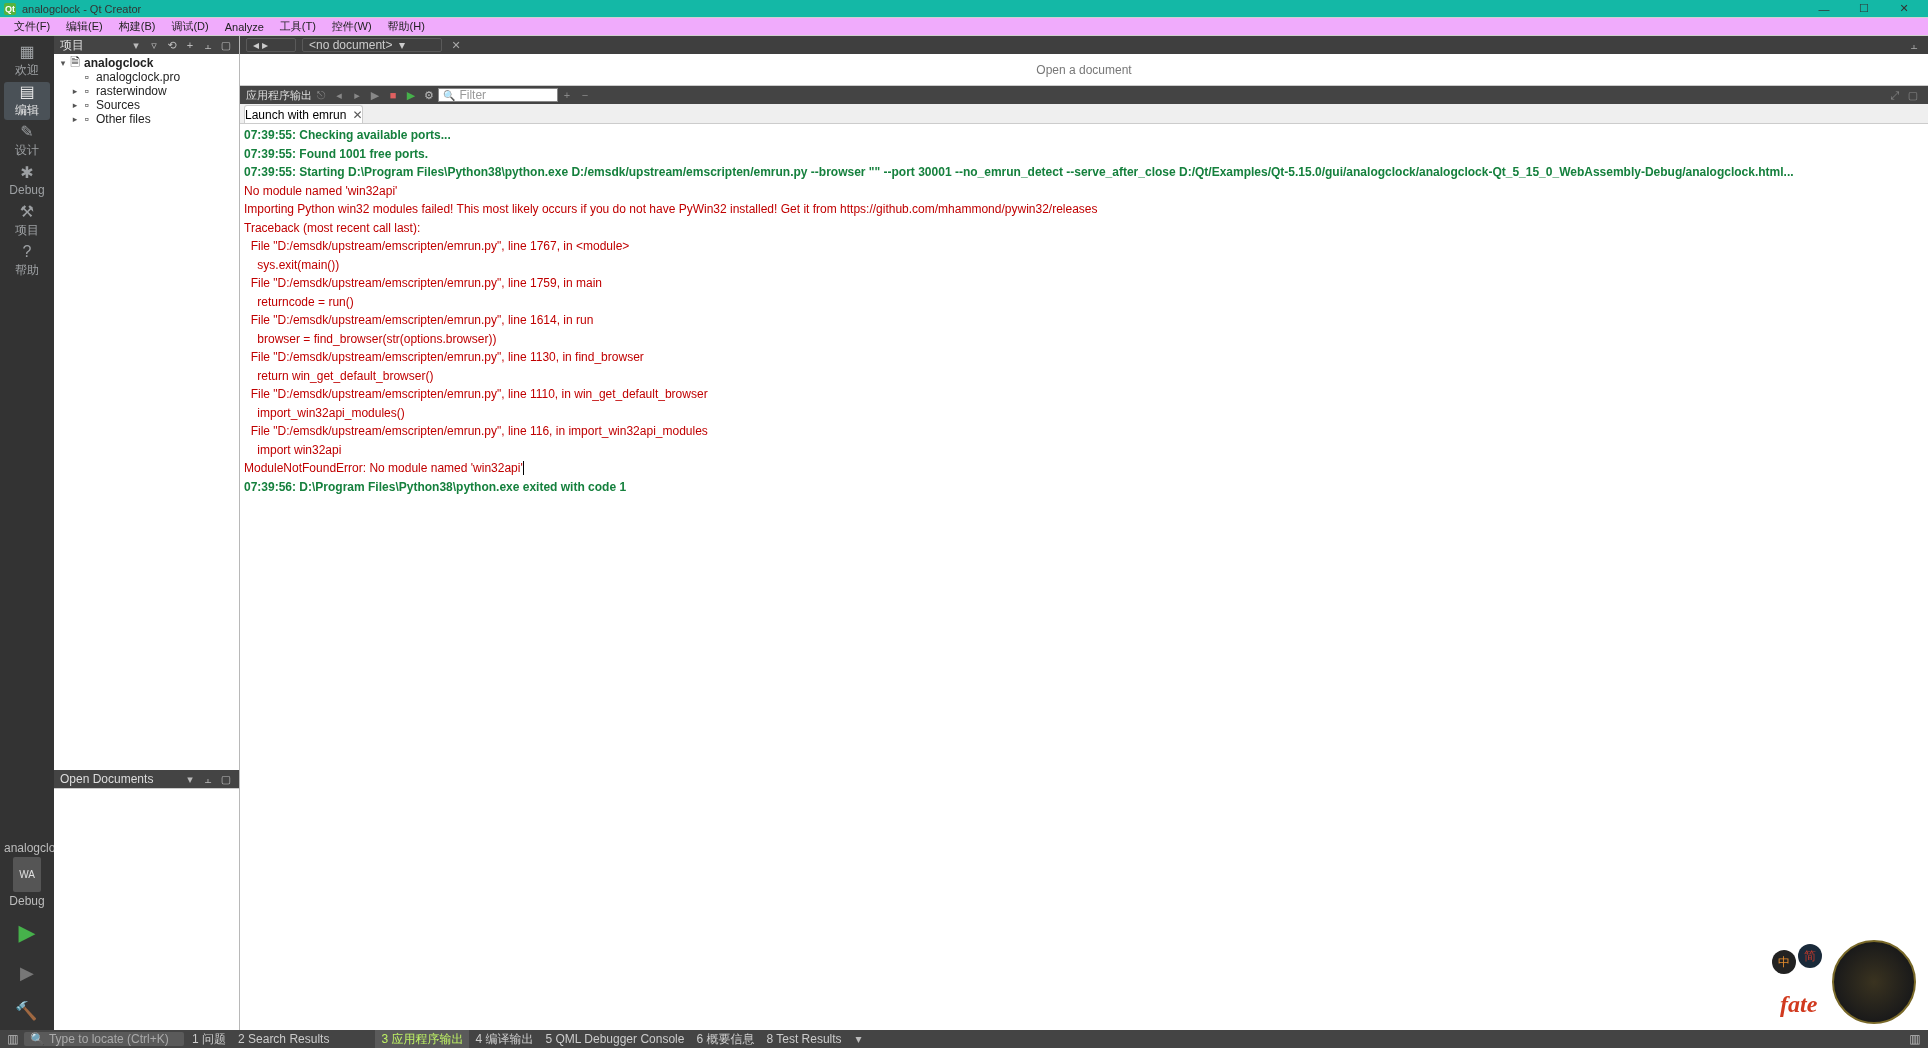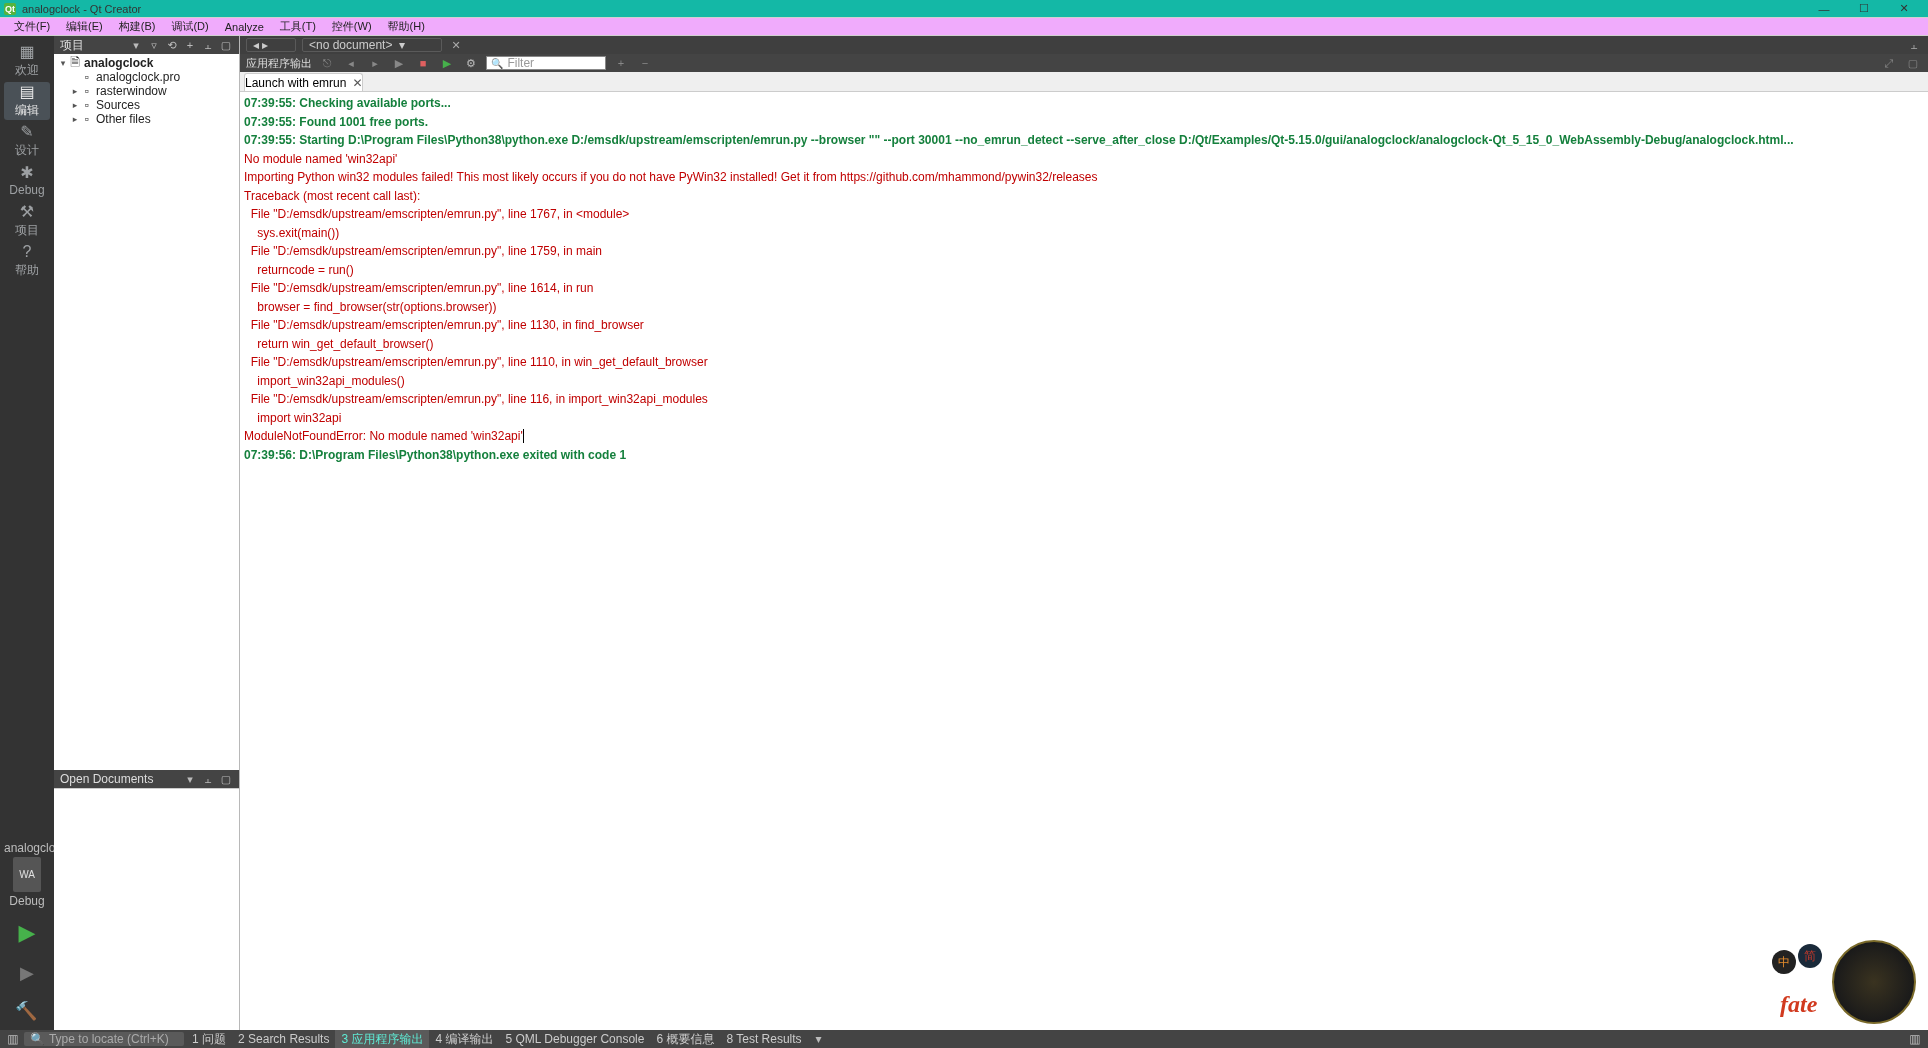--- a/index.html
+++ b/index.html
@@ -53,41 +53,41 @@
 .doc-combo { min-width:50px; height:14px; background:#3f3f3f; color:#ccc; font-size:11px; display:flex; align-items:center; padding:0 6px; border:1px solid #5a5a5a; border-radius:2px;}
 .doc-combo.wide { min-width:140px; font-family:monospace;}
 .docbar-spacer { flex:1;}
 .docbar-btn { width:16px;height:14px;color:#aaa;display:flex;align-items:center;justify-content:center;cursor:pointer;font-size:11px;}
 
 
 .editor-placeholder { flex:0 0 32px; background:#fff; display:flex; align-items:center; justify-content:center; color:#777; font-family:monospace; font-size:14px; border-bottom:1px solid #ccc;}
 
 
 .outputwrap { flex:1; display:flex; flex-direction:column; min-height:0;}
-.output-toolbar { height:18px; background:#444; display:flex; align-items:center; padding:0 6px; gap:6px;}
+.output-toolbar { height:18px; background:#444; display:flex; align-items:center; padding:0 6px; gap:0;}
 .out-title { color:#ddd; font-size:11px; margin-right:auto; }
 .out-btn { width:18px; height:14px; display:flex;align-items:center;justify-content:center; font-size:11px; cursor:pointer;}
 .out-btn.stop { color:#e06060;}
 .out-btn.run { color:#46b14b;}
 .out-btn.nav { color:#888;}
 .out-btn.gear { color:#bbb;}
 .out-filter { width:120px; height:14px; background:#fff; border:1px solid #888; font-size:11px; padding:0 4px; color:#666; display:flex; align-items:center;}
 .out-filter .mag { color:#888; margin-right:4px; font-size:10px;}
 .output-tabs { height:20px; background:#efefef; border-bottom:1px solid #ccc; display:flex; align-items:flex-end; padding-left:4px;}
 .output-tab { height:18px; background:#fff; border:1px solid #ccc; border-bottom:none; padding:0 0; font-size:11px; display:flex; align-items:center; gap:6px; border-radius:3px 3px 0 0;}
 .output-tab .x { color:#555; cursor:pointer;}
 .output-body { flex:1; overflow:auto; background:#fff; padding:2px 4px; font-family: Consolas, "Courier New", monospace; font-size:14px; line-height:18.5px; white-space:pre; color:#000;}
 .l-blue { color:#15803d; font-weight:bold;}
 .l-red { color:#c00000;}
 .cursor { border-right:1px solid #000; }
 
 
 .statusbar { height:18px; background:#444; color:#ccc; display:flex; align-items:center; padding:0 4px; font-size:11px; gap:2px;}
 .status-seg { padding:0 6px; display:flex; align-items:center; height:100%; cursor:pointer;}
-.status-seg.active { background:#5a5a5a; color:#5eead4;}
+.status-seg.active { background:#5a5a5a; color:#bef264;margin-left:40px;}
 .status-locate { flex:0 0 160px; height:14px; background:#5a5a5a; border-radius:2px; display:flex; align-items:center; padding:0 6px; color:#aaa; gap:4px;}
 .status-spacer { flex:1;}
 .status-btn { width:18px;color:#bbb;text-align:center;cursor:pointer;}
 
 
 .ime { position:absolute; right:12px; bottom:24px; width:150px; height:80px; pointer-events:none; }
 .ime .bub { width:24px;height:24px;border-radius:50%;background:#222;color:#e28a2b;display:flex;align-items:center;justify-content:center;font-size:12px;position:absolute;}
 .ime .big { width:84px;height:84px;border-radius:50%;background:radial-gradient(circle,#3a3320 0%,#1a1a1a 70%);position:absolute;right:0;bottom:0;border:2px solid #7a6a2a;}
 .ime .txt { position:absolute; bottom:6px; left:14px; font-style:italic; font-family:cursive; font-size:24px; color:#d13a1f; font-weight:bold;}
 </style>
@@ -206,20 +206,23 @@
     <div class="maincol">
 
       <div class="docbar">
         <div class="doc-combo"><span>◂</span>&nbsp;<span>▸</span></div>
         <div class="doc-combo wide"><span>&lt;no document&gt;</span>&nbsp;<span>▾</span></div>
         <div class="docbar-btn">✕</div>
         <div class="docbar-spacer"></div>
         <div class="docbar-btn">⫠</div>
       </div>
 
+      <div class="editor-placeholder">
+        <span>Open a document</span>
+      </div>
 
       <div class="outputwrap">
         <div class="output-toolbar">
           <span class="out-title">应用程序输出</span>
           <span class="out-btn nav">⎋</span>
           <span class="out-btn nav">◂</span>
           <span class="out-btn nav">▸</span>
           <span class="out-btn run" style="color:#888">▶</span>
           <span class="out-btn stop">■</span>
           <span class="out-btn run">▶</span>

